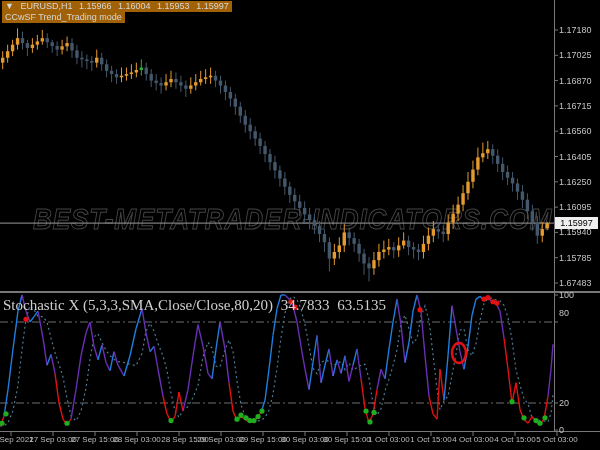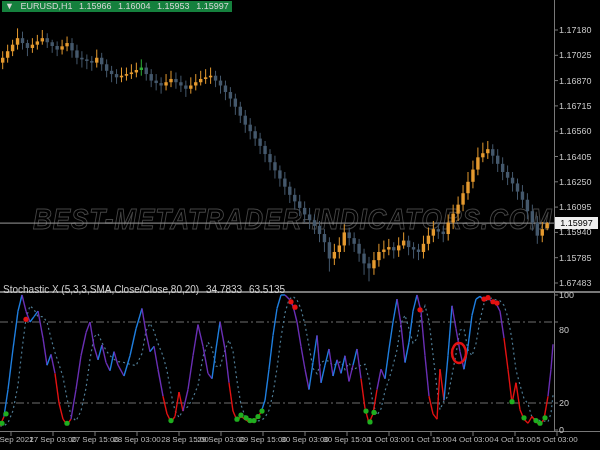--- a/index.html
+++ b/index.html
@@ -1,29 +1,29 @@
 <!DOCTYPE html>
 <html><head>
 <meta charset="utf-8">
 <style>
   html,body{margin:0;padding:0;background:#000;}
   #app{position:relative;width:600px;height:450px;background:#000;overflow:hidden;
        font-family:"Liberation Sans",sans-serif;}
-  .hdr{position:absolute;left:2px;z-index:3;background:#15803d;color:#d6d6d6;
+  .hdr{position:absolute;left:2px;z-index:3;background:#a16207;color:#d6d6d6;
        font-size:9px;line-height:11px;padding:0 3px;white-space:nowrap;}
   #hdr1{top:1px;}
   #hdr2{top:12px;}
   .hval{margin-left:4px;}
   #watermark{position:absolute;left:33px;top:203px;z-index:1;white-space:nowrap;
        font-size:29px;font-weight:bold;font-style:italic;letter-spacing:1px;
        color:transparent;-webkit-text-stroke:1px #454545;
        transform:scaleX(0.90);transform-origin:left center;}
   #gfx{position:absolute;left:0;top:0;z-index:2;}
-  #stoch-label{position:absolute;left:3px;top:284px;z-index:3;color:#cfcfcf;
-       font-size:10px;white-space:nowrap;}
+  #stoch-label{position:absolute;left:3px;top:297px;z-index:3;color:#cfcfcf;
+       font-size:15px;white-space:nowrap;font-family:Liberation Serif, serif;}
   #stoch-label span{margin-right:4px;}
   .pl{position:absolute;left:559px;color:#c4c4c4;font-size:9px;line-height:10px;
       z-index:3;white-space:nowrap;}
   .tl{position:absolute;top:435px;color:#bdbdbd;font-size:8px;line-height:9px;
       z-index:3;white-space:nowrap;transform:translateX(-50%);}
   #price-tag{position:absolute;left:555px;width:43px;top:217px;z-index:4;
       background:#efefef;color:#000;font-size:9px;line-height:12px;
       text-align:center;}
   .border-h{position:absolute;left:0;width:600px;background:#787878;z-index:2;}
   .border-v{position:absolute;top:0;background:#787878;z-index:2;}
@@ -456,20 +456,21 @@
     </svg>
 
   <div id="hdr1" class="hdr">
     <span>▼</span>
     <span class="hval">EURUSD,H1</span>
     <span class="hval">1.15966</span>
     <span class="hval">1.16004</span>
     <span class="hval">1.15953</span>
     <span class="hval">1.15997</span>
   </div>
+  <div id="hdr2" class="hdr">CCwSF Trend_Trading mode</div>
 
   <div id="stoch-label">
     <span>Stochastic X (5,3,3,SMA,Close/Close,80,20)</span>
     <span>34.7833</span>
     <span>63.5135</span>
   </div>
 
   <div id="price-tag">1.15997</div>
 
   <div class="border-h" style="top:291px;height:2px;"></div>
@@ -500,17 +501,17 @@
       <div class="tl" style="left: 305px;">30 Sep 03:00</div>
       <div class="tl" style="left: 347px;">30 Sep 15:00</div>
       <div class="tl" style="left: 389px;">1 Oct 03:00</div>
       <div class="tl" style="left: 431px;">1 Oct 15:00</div>
       <div class="tl" style="left: 473px;">4 Oct 03:00</div>
       <div class="tl" style="left: 515px;">4 Oct 15:00</div>
       <div class="tl" style="left: 557px;">5 Oct 03:00</div>
     </div>
   <div id="ind-axis">
       <div class="pl" style="top: 290px;">100</div>
-      <div class="pl" style="top: 325px;">80</div>
+      <div class="pl" style="top: 308px;">80</div>
       <div class="pl" style="top: 398px;">20</div>
       <div class="pl" style="top: 425px;">0</div>
     </div>
 </div>
 
 </body></html>

